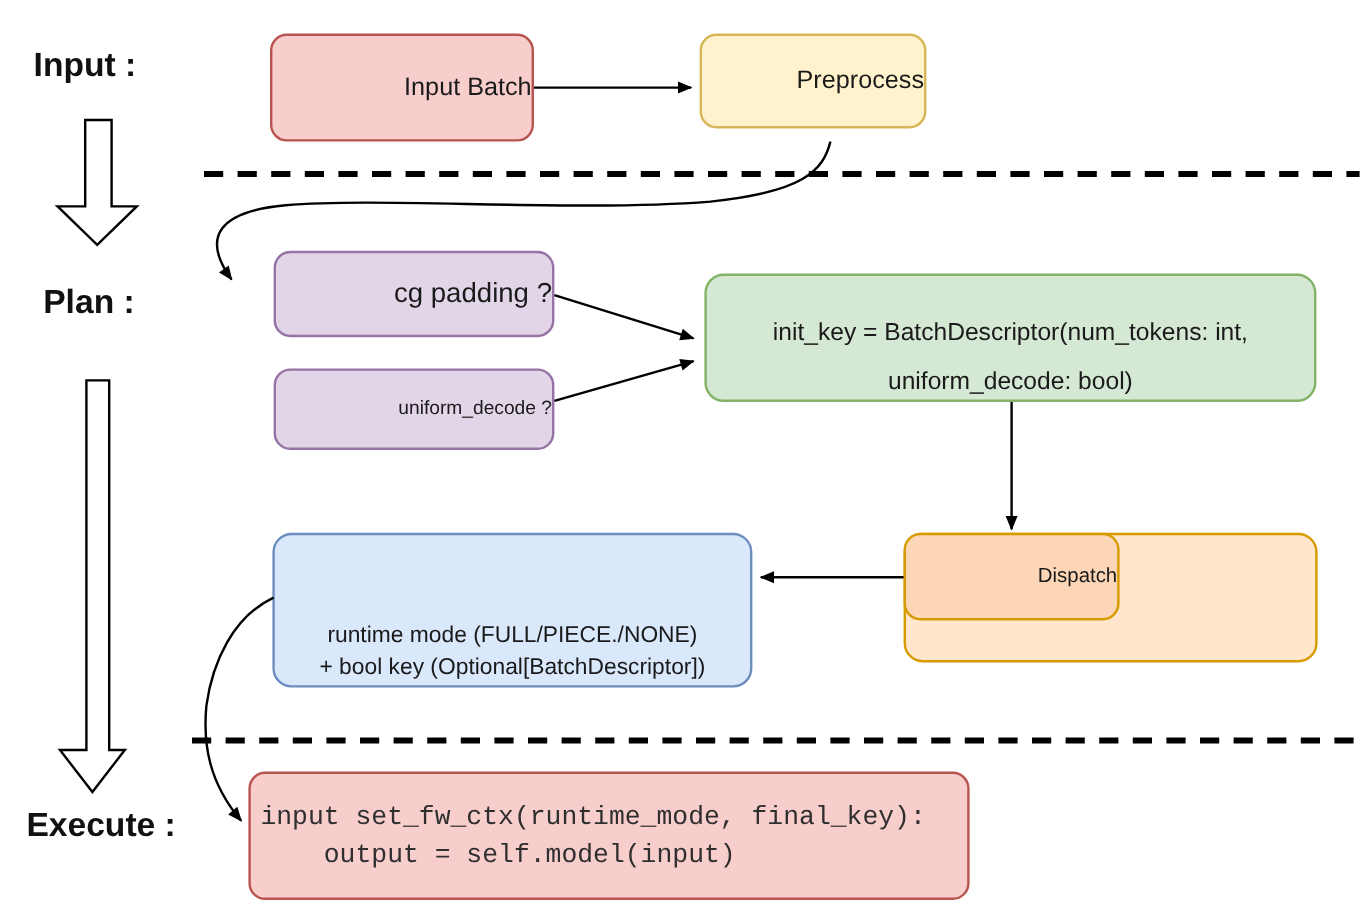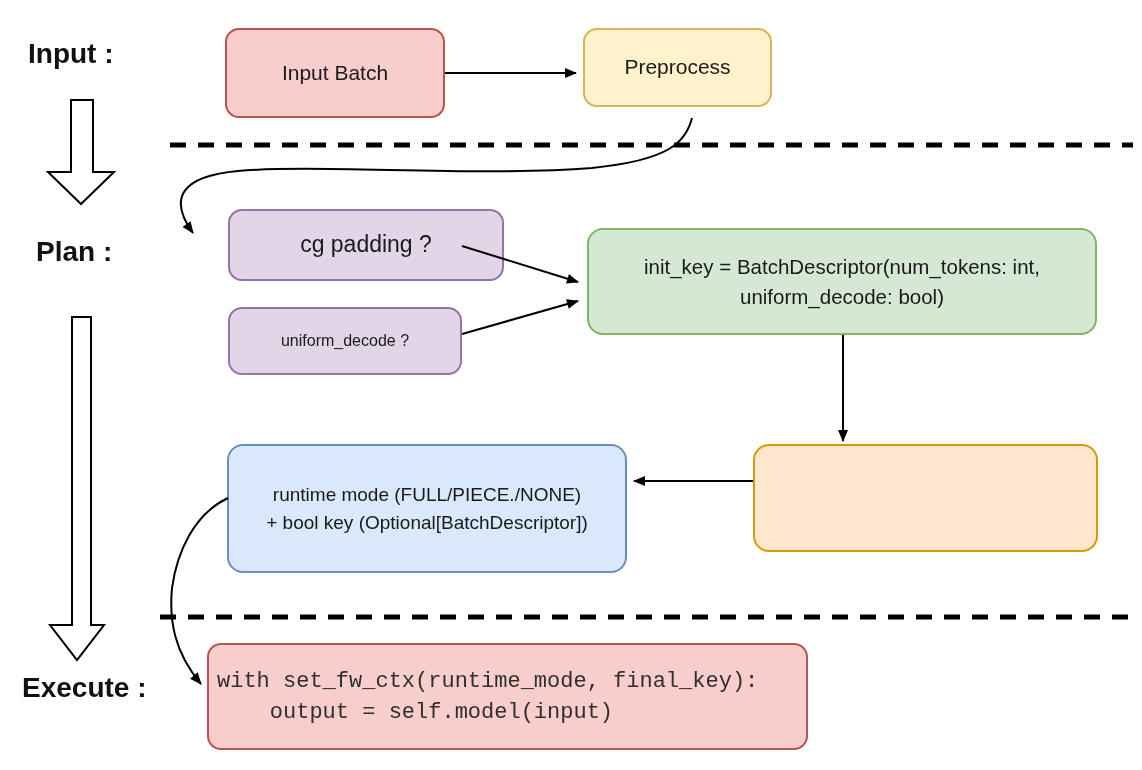--- a/index.html
+++ b/index.html
@@ -17,38 +17,38 @@
     font-weight:bold;
     font-size:28px;
     color:#111;
     white-space:nowrap;
   }
   .node{
     position:absolute;
     border-radius:14px;
     display:flex;
     align-items:center;
-    justify-content:center;
+    justify-content:flex-end;
     text-align:center;
     box-sizing:border-box;
     line-height:1.45;
   }
   .node-red   {background:#f8cecc;border:2px solid #b85450;}
   .node-yellow{background:#fff2cc;border:2px solid #d6b656;}
   .node-purple{background:#e1d5e7;border:2px solid #9673a6;}
   .node-green {background:#d5e8d4;border:2px solid #82b366;border-radius:16px;}
   .node-blue  {background:#dae8fc;border:2px solid #6c8ebf;border-radius:16px;}
   .node-orange-outer{background:#ffe6cc;border:2px solid #d79b00;border-radius:16px;}
   .node-orange-inner{background:#fcd6b6;border:2px solid #d79b00;border-radius:14px;}
 
   #box-input-batch   {left:225px;top:28px;width:220px;height:90px;font-size:21px;}
   #box-preprocess    {left:583px;top:28px;width:189px;height:79px;font-size:21px;}
-  #box-cg-padding    {left:228px;top:209px;width:276px;height:72px;font-size:23px;}
+  #box-cg-padding    {left:228px;top:209px;width:234px;height:72px;font-size:23px;}
   #box-uniform-decode{left:228px;top:307px;width:234px;height:68px;font-size:16px;}
-  #box-init-key      {left:587px;top:228px;width:510px;height:107px;font-size:20.5px;flex-direction:column;}
+  #box-init-key      {left:587px;top:228px;width:510px;height:107px;font-size:20.5px;flex-direction:column;gap:12px;}
   #box-runtime       {left:227px;top:444px;width:400px;height:129px;font-size:19px;flex-direction:column;}
   #box-cuda-outer    {left:753px;top:444px;width:345px;height:108px;}
   #box-dispatch      {left:753px;top:444px;width:180px;height:73px;font-size:17px;z-index:3;}
   #cuda-label        {left:933px;top:444px;width:165px;height:108px;position:absolute;display:flex;
                       flex-direction:column;align-items:center;justify-content:center;
                       font-size:22px;line-height:1.45;text-align:center;}
   #box-execute-code  {left:207px;top:643px;width:601px;height:107px;
                       font-family:"Liberation Mono", monospace;
                       font-size:22px;color:#2f2f2f;
                       align-items:flex-start;justify-content:center;
@@ -95,23 +95,26 @@
     <span>runtime mode (FULL/PIECE./NONE)</span>
     <span>+ bool key (Optional[BatchDescriptor])</span>
   </div>
 
   <div class="node node-orange-outer" id="box-cuda-outer"></div>
   <div id="cuda-label">
     <span>Cudagraph</span>
     <span>Dispatcher</span>
   </div>
 
+  <div class="node node-orange-inner" id="box-dispatch">
+    <span>Dispatch</span>
+  </div>
 
   <div class="node node-red" id="box-execute-code">
-    <span class="pre-line">with set_fw_ctx(runtime_mode, final_key):</span>
+    <span class="pre-line">input set_fw_ctx(runtime_mode, final_key):</span>
     <span class="pre-line">    output = self.model(input)</span>
   </div>
 
   <svg id="arrow-layer" viewBox="0 0 1142 770" xmlns="http://www.w3.org/2000/svg">
     <defs>
       <marker id="ah" markerUnits="userSpaceOnUse" markerWidth="14" markerHeight="12" refX="12" refY="6" orient="auto">
         <path d="M1,1 L13,6 L1,11 z" fill="#000"></path>
       </marker>
     </defs>
 

